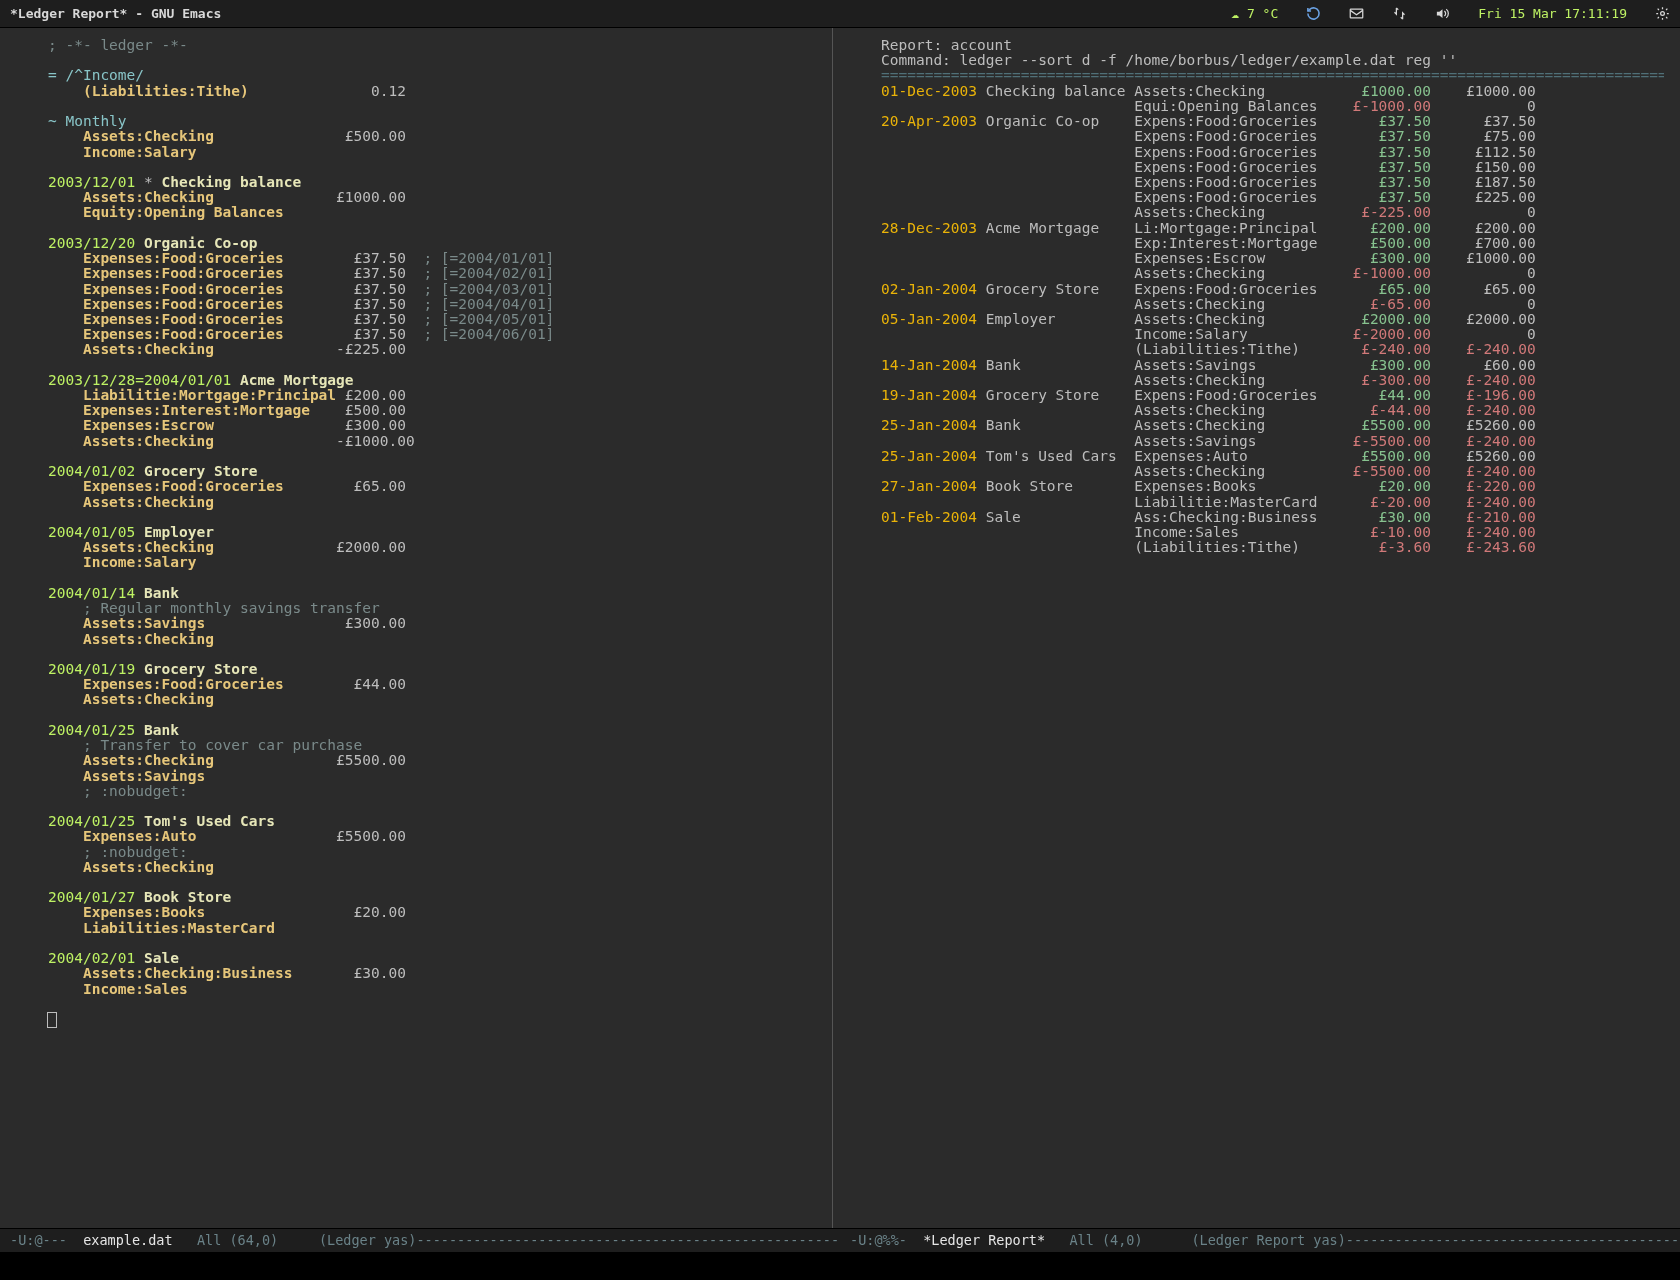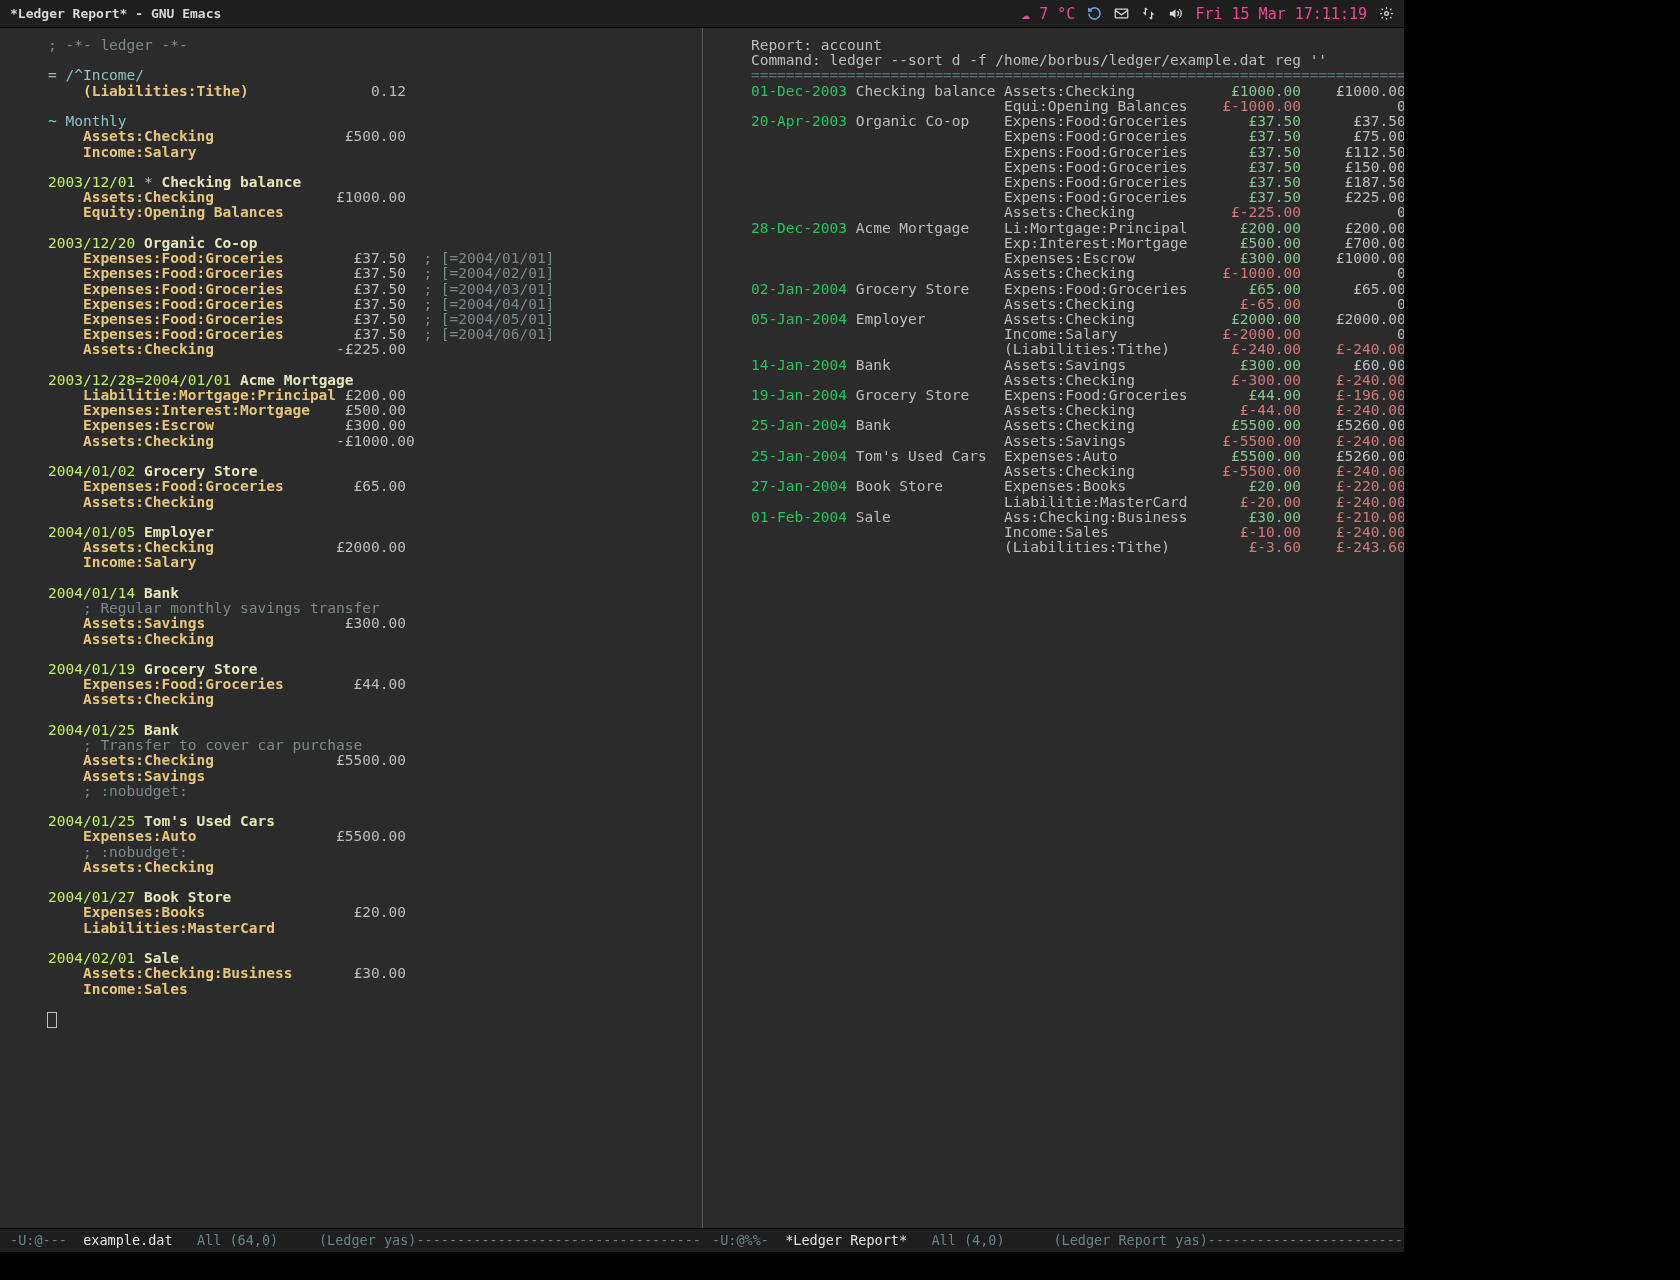--- a/index.html
+++ b/index.html
@@ -1,41 +1,41 @@
 <!DOCTYPE html>
 <html><head>
 <meta charset="utf-8">
 <style>
   * { margin: 0; padding: 0; box-sizing: border-box; }
   html, body { width: 1680px; height: 1280px; background: #000; font-family: "DejaVu Sans Mono", "Consolas", monospace; overflow: hidden; }
-  .screen { width: 1404px; height: 1280px; background: #000; position: relative; }
+  .screen { width: 1680px; height: 1280px; background: #000; position: relative; }
   .topbar { height: 28px; background: #1e1e1e; color: #c8c8c8; display: flex; align-items: center; padding: 0 10px; font-size: 13px; border-bottom: 1px solid #000; }
   .topbar .title { font-weight: bold; color: #d8d8d8; }
   .topbar .spacer { flex: 1; }
-  .topbar .tray { display: flex; align-items: center; gap: 12px; color: #ec4899; font-size: 15px; }
+  .topbar .tray { display: flex; align-items: center; gap: 28px; color: #bef264; font-size: 13px; }
   .tray .icon { display: inline-flex; align-items: center; justify-content: center; }
   .tray svg { display: block; }
   .workspace { position: absolute; top: 28px; left: 0; right: 0; height: 1200px; display: flex; background: #2b2b2b; }
   .pane { position: relative; font-size: 14.5px; line-height: 1.05; color: #bdbdbd; padding: 10px 14px 10px 48px; white-space: pre; overflow: hidden; }
   .pane.left { width: 832px; }
   .pane.right { width: 832px; border-left: 1px solid #555; }
   .modeline-wrap { position: absolute; left: 0; right: 0; top: 1228px; height: 24px; display: flex; font-size: 13.5px; }
   .modeline { flex: 1; background: #1e1e1e; color: #8fa6b2; padding: 3px 10px; white-space: pre; overflow: hidden; border-top: 1px solid #000; }
   .modeline .buf { color: #e6e6e6; }
   
   .k-toplevel { color: #89c5c8; } 
   .k-date { color: #bef264; }
   .k-payee { color: #e6e6b8; font-weight: bold; }
   .k-acct { color: #e6c67a; font-weight: bold; }
   .k-amt { color: #bdbdbd; text-align: center; }
   .k-comment { color: #7a8a8a; text-align: right; }
   .k-cursor { display:inline-block; width: 8px; height: 14px; outline: 1px solid #bdbdbd; vertical-align: middle; }
   
   .r-hdr { color: #bdbdbd; }
-  .r-date { color: #22c55e; }
+  .r-date { color: #eab308; }
   .r-payee { color: #bdbdbd; }
   .r-acct { color: #bdbdbd; }
   .r-amt-pos { color: #87c28f; }
   .r-amt-neg { color: #d17979; }
   .r-bal-neg { color: #d17979; }
   .r-bal-pos { color: #bdbdbd; }
   .r-sep { color: #507078; }
   .dash { color: #6a8288; }
 </style>
 </head>

